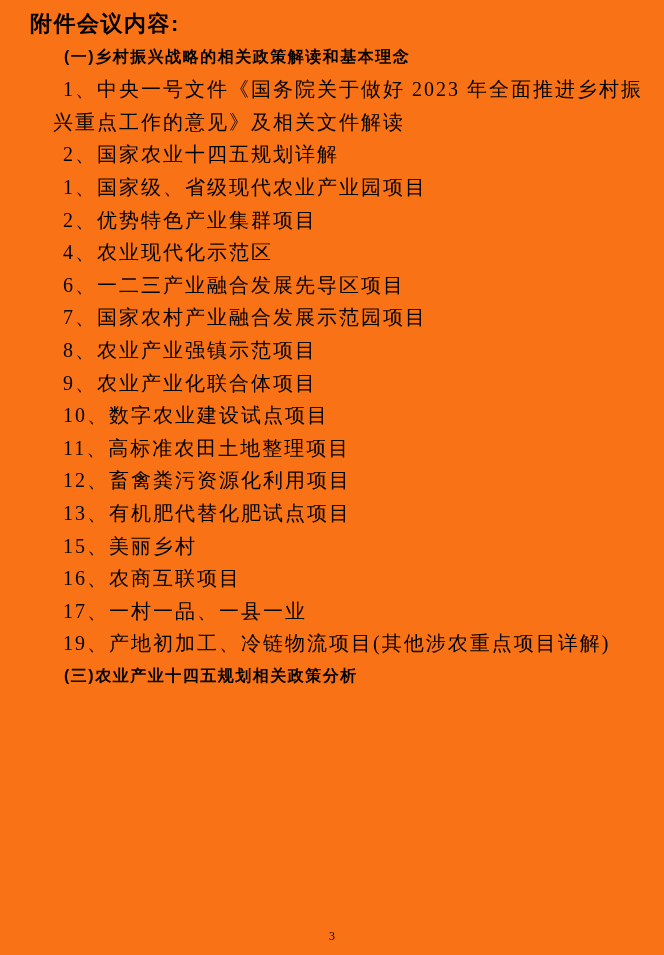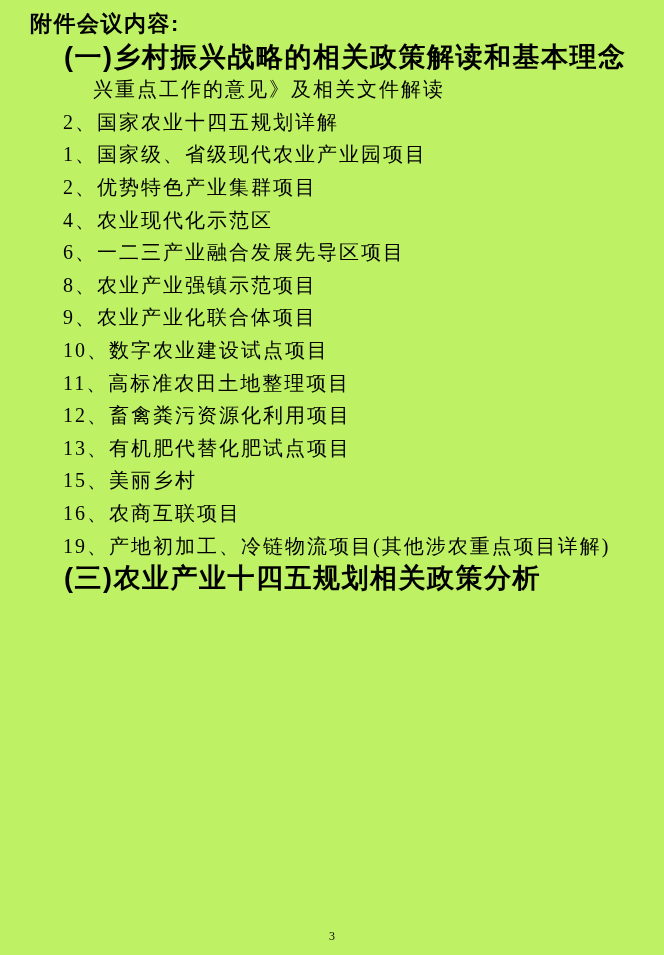--- a/index.html
+++ b/index.html
@@ -12,85 +12,88 @@
     background: #ffffff;
     color: #000000;
     overflow: hidden;
   }
   .page {
     position: relative;
     width: 664px;
     height: 955px;
     box-sizing: border-box;
     padding-top: 8px;
-    background: #bef264;
+    background: #f97316;
   }
   .doc-title {
     font-family: "Liberation Sans", sans-serif;
     font-weight: 700;
     font-size: 22px;
     line-height: 32.6px;
     padding-left: 30px;
     letter-spacing: 1.5px;
     white-space: pre;
   }
   .section-heading {
     font-family: "Liberation Sans", sans-serif;
     font-weight: 700;
-    font-size: 27px;
+    font-size: 16px;
     line-height: 32.6px;
     padding-left: 64px;
     letter-spacing: 1.5px;
     white-space: pre;
   }
   .item-line {
     font-family: "Liberation Serif", serif;
     font-weight: 400;
     font-size: 20px;
     line-height: 32.6px;
     padding-left: 63px;
     letter-spacing: 2px;
     white-space: pre;
   }
   .item-line.cont {
-    padding-left: 93px;
+    padding-left: 53px;
   }
   .page-number {
     position: absolute;
     left: 0;
     bottom: 12px;
     width: 100%;
     text-align: center;
     font-family: "Liberation Serif", serif;
     font-size: 12px;
     line-height: 14px;
   }
 </style>
 </head>
 <body>
 
 <div class="page">
 
   <div class="doc-title">附件会议内容:</div>
 
   <div class="section-heading">(一)乡村振兴战略的相关政策解读和基本理念</div>
+  <div class="item-line">1、中央一号文件《国务院关于做好 2023 年全面推进乡村振</div>
   <div class="item-line cont">兴重点工作的意见》及相关文件解读</div>
   <div class="item-line">2、国家农业十四五规划详解</div>
 
   <div class="item-line">1、国家级、省级现代农业产业园项目</div>
   <div class="item-line">2、优势特色产业集群项目</div>
   <div class="item-line">4、农业现代化示范区</div>
   <div class="item-line">6、一二三产业融合发展先导区项目</div>
+  <div class="item-line">7、国家农村产业融合发展示范园项目</div>
   <div class="item-line">8、农业产业强镇示范项目</div>
   <div class="item-line">9、农业产业化联合体项目</div>
   <div class="item-line">10、数字农业建设试点项目</div>
   <div class="item-line">11、高标准农田土地整理项目</div>
   <div class="item-line">12、畜禽粪污资源化利用项目</div>
   <div class="item-line">13、有机肥代替化肥试点项目</div>
   <div class="item-line">15、美丽乡村</div>
   <div class="item-line">16、农商互联项目</div>
+  <div class="item-line">17、一村一品、一县一业</div>
   <div class="item-line">19、产地初加工、冷链物流项目(其他涉农重点项目详解)</div>
 
   <div class="section-heading">(三)农业产业十四五规划相关政策分析</div>
 
   <div class="page-number">3</div>
 
 </div>
 
 </body></html>

